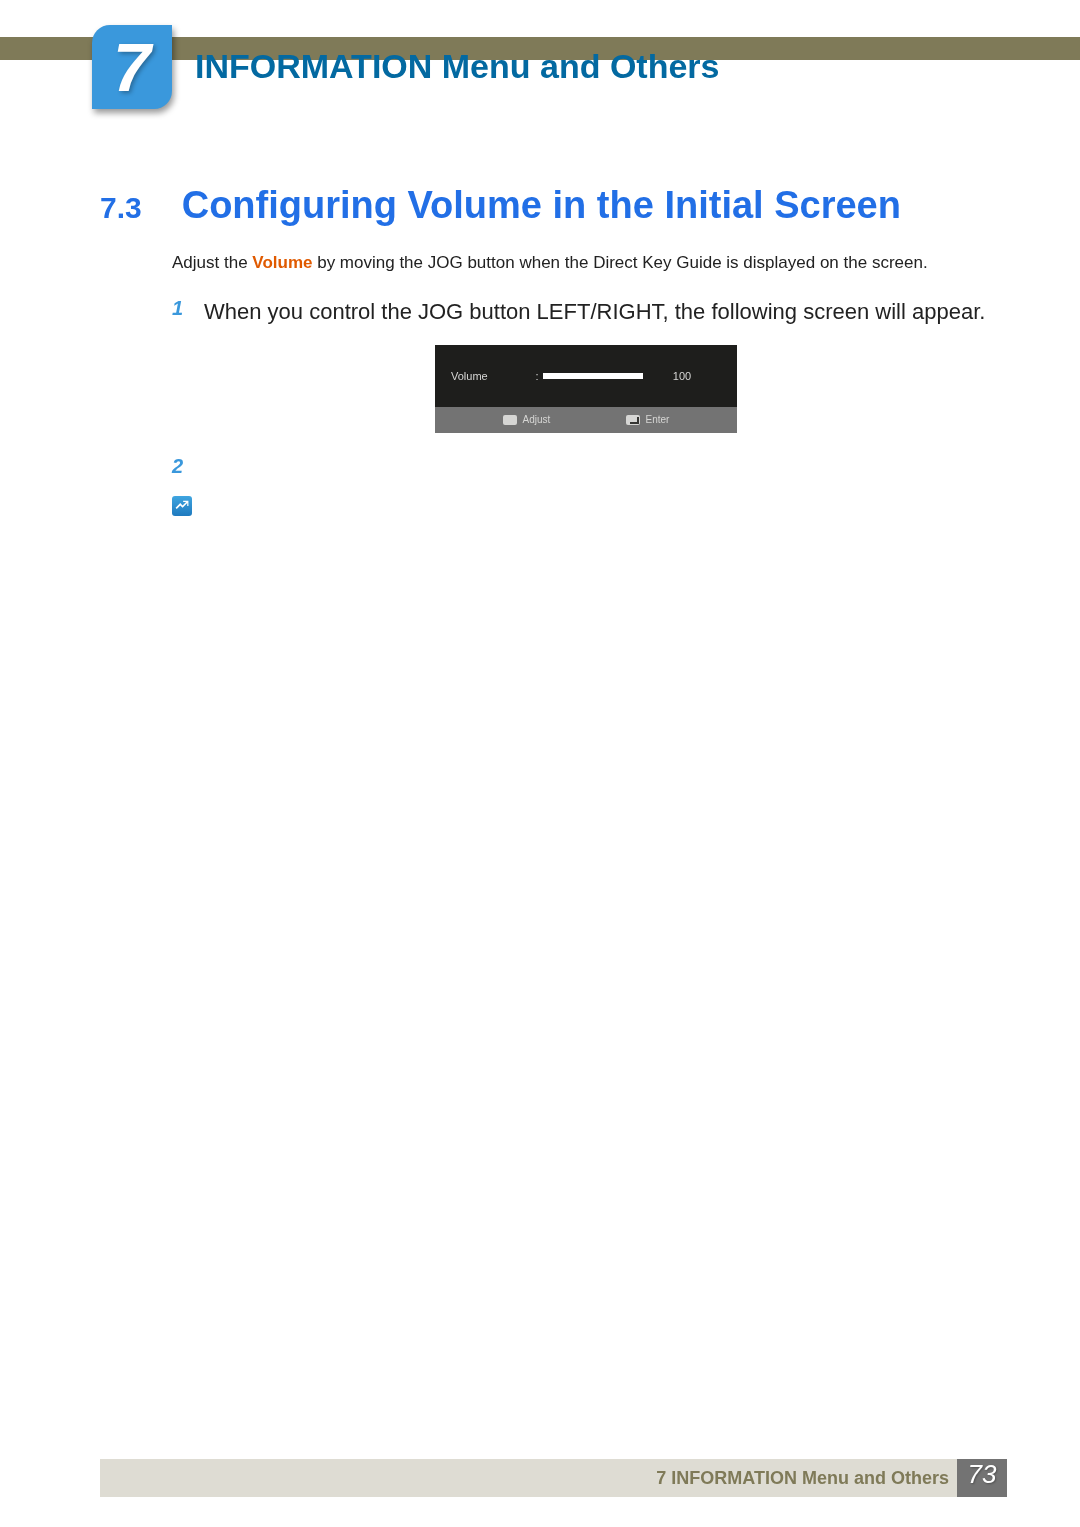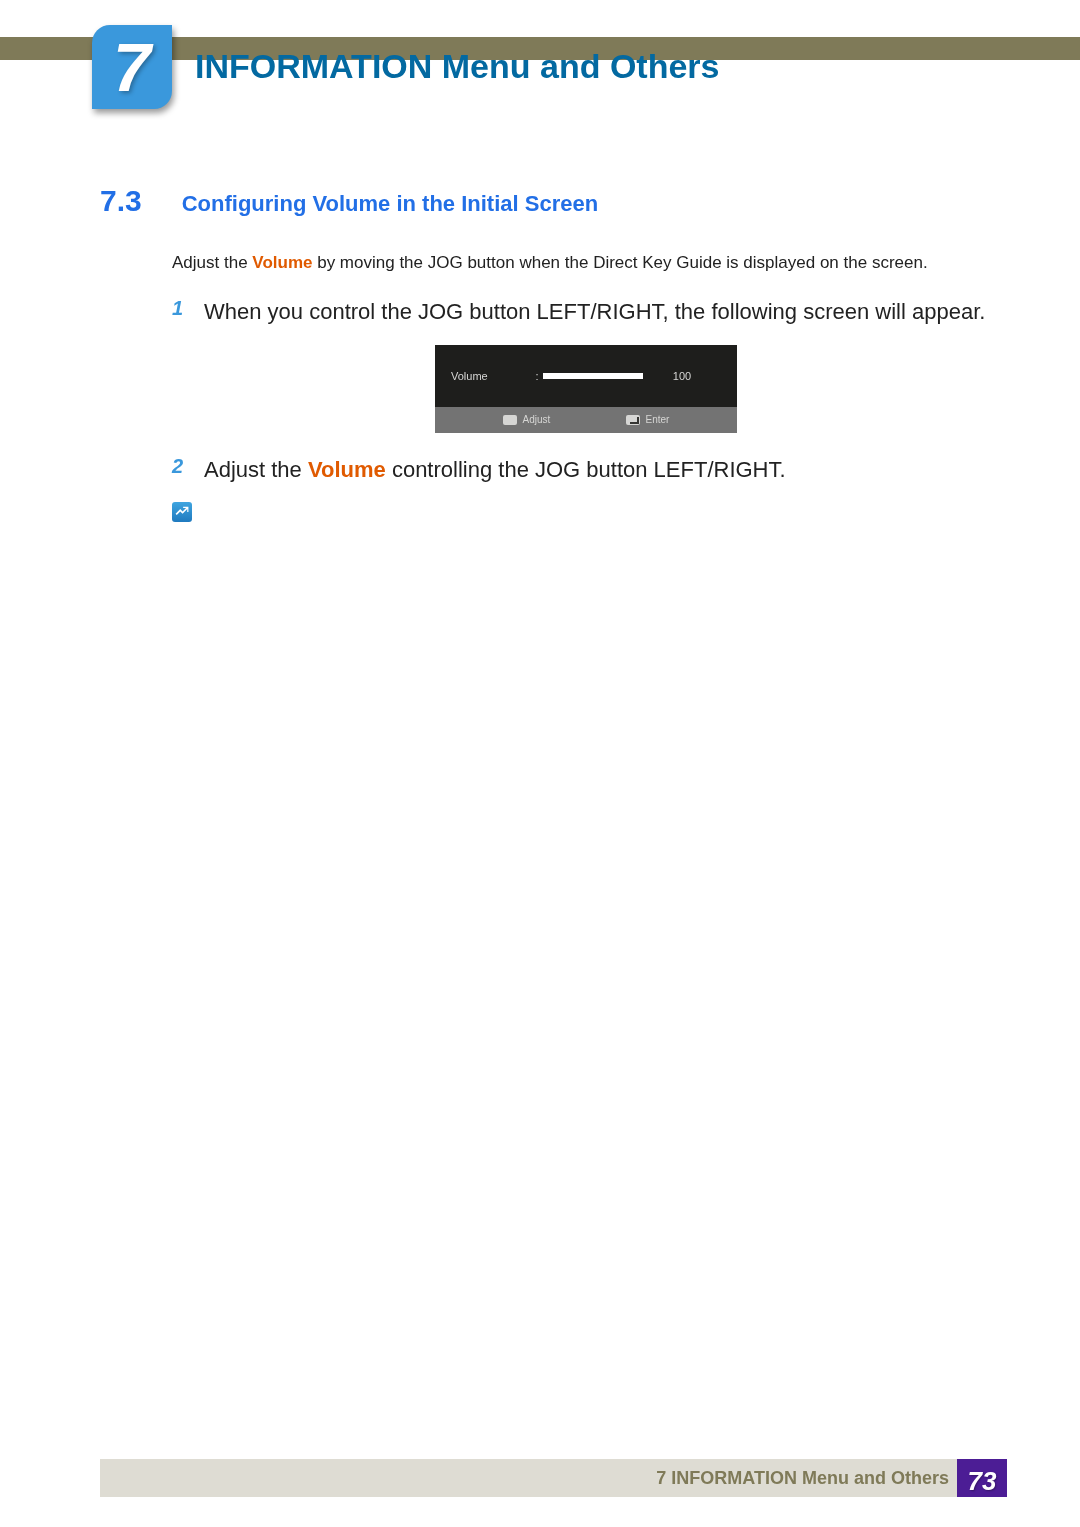--- a/index.html
+++ b/index.html
@@ -50,21 +50,21 @@
     top: 184px; left: 100px;
     display: flex; align-items: baseline; gap: 40px; text-align: center;
   }
   .section-num {
     color: #226fe6;
     font-size: 30px;
     font-weight: bold;
   }
   .section-title {
     color: #226fe6;
-    font-size: 22px;
+    font-size: 38px;
     font-weight: bold;
   }
   
   .body-area {
     position: absolute;
     top: 252px; left: 172px; right: 80px;
   }
   .para {
     font-size: 17px;
     color: #222;
@@ -162,24 +162,24 @@
     flex: 1; height: 38px;
     background: #dedcd3;
   }
   .footer-text {
     position:absolute; right: 58px;
     color: #7f7a58;
     font-size: 18px; font-weight: bold;
   }
   .page-badge {
     width: 50px; height: 38px;
-    background: #4c1d95;
+    background: #737373;
     color: #ffffff;
-    display:flex; align-items:flex-end; justify-content:center;
-    font-size: 26px; font-style: italic; font-weight: bold;
+    display:flex; align-items:flex-start; justify-content:center;
+    font-size: 26px; font-style: italic; font-weight: normal;
     text-shadow: 1px 1px 2px rgba(0,0,0,0.3);
   }
 </style>
 </head>
 <body>
 
 <div class="topbar"></div>
 
 <div class="chapter-badge">
   <span>7</span>
@@ -217,23 +217,20 @@
       </div>
       <div class="osd-footer-item">
         <span class="ft-icon enter"></span>
         <span>Enter</span>
       </div>
     </div>
   </div>
 
   <div class="step-row">
     <div class="step-num">2</div>
-    <div class="step-text">
-      <span>Adjust the </span><span class="bold-red">Volume</span><span> controlling the JOG button LEFT/RIGHT.</span>
-    </div>
   </div>
 
   <div class="note-row">
     <div class="note-icon">
       <svg viewBox="0 0 24 24">
           <path fill="#fff" d="M3 17l6-6 4 4 8-8v5h2V3h-9v2h5l-6 6-4-4-8 8z"></path>
         </svg>
     </div>
   </div>
 

